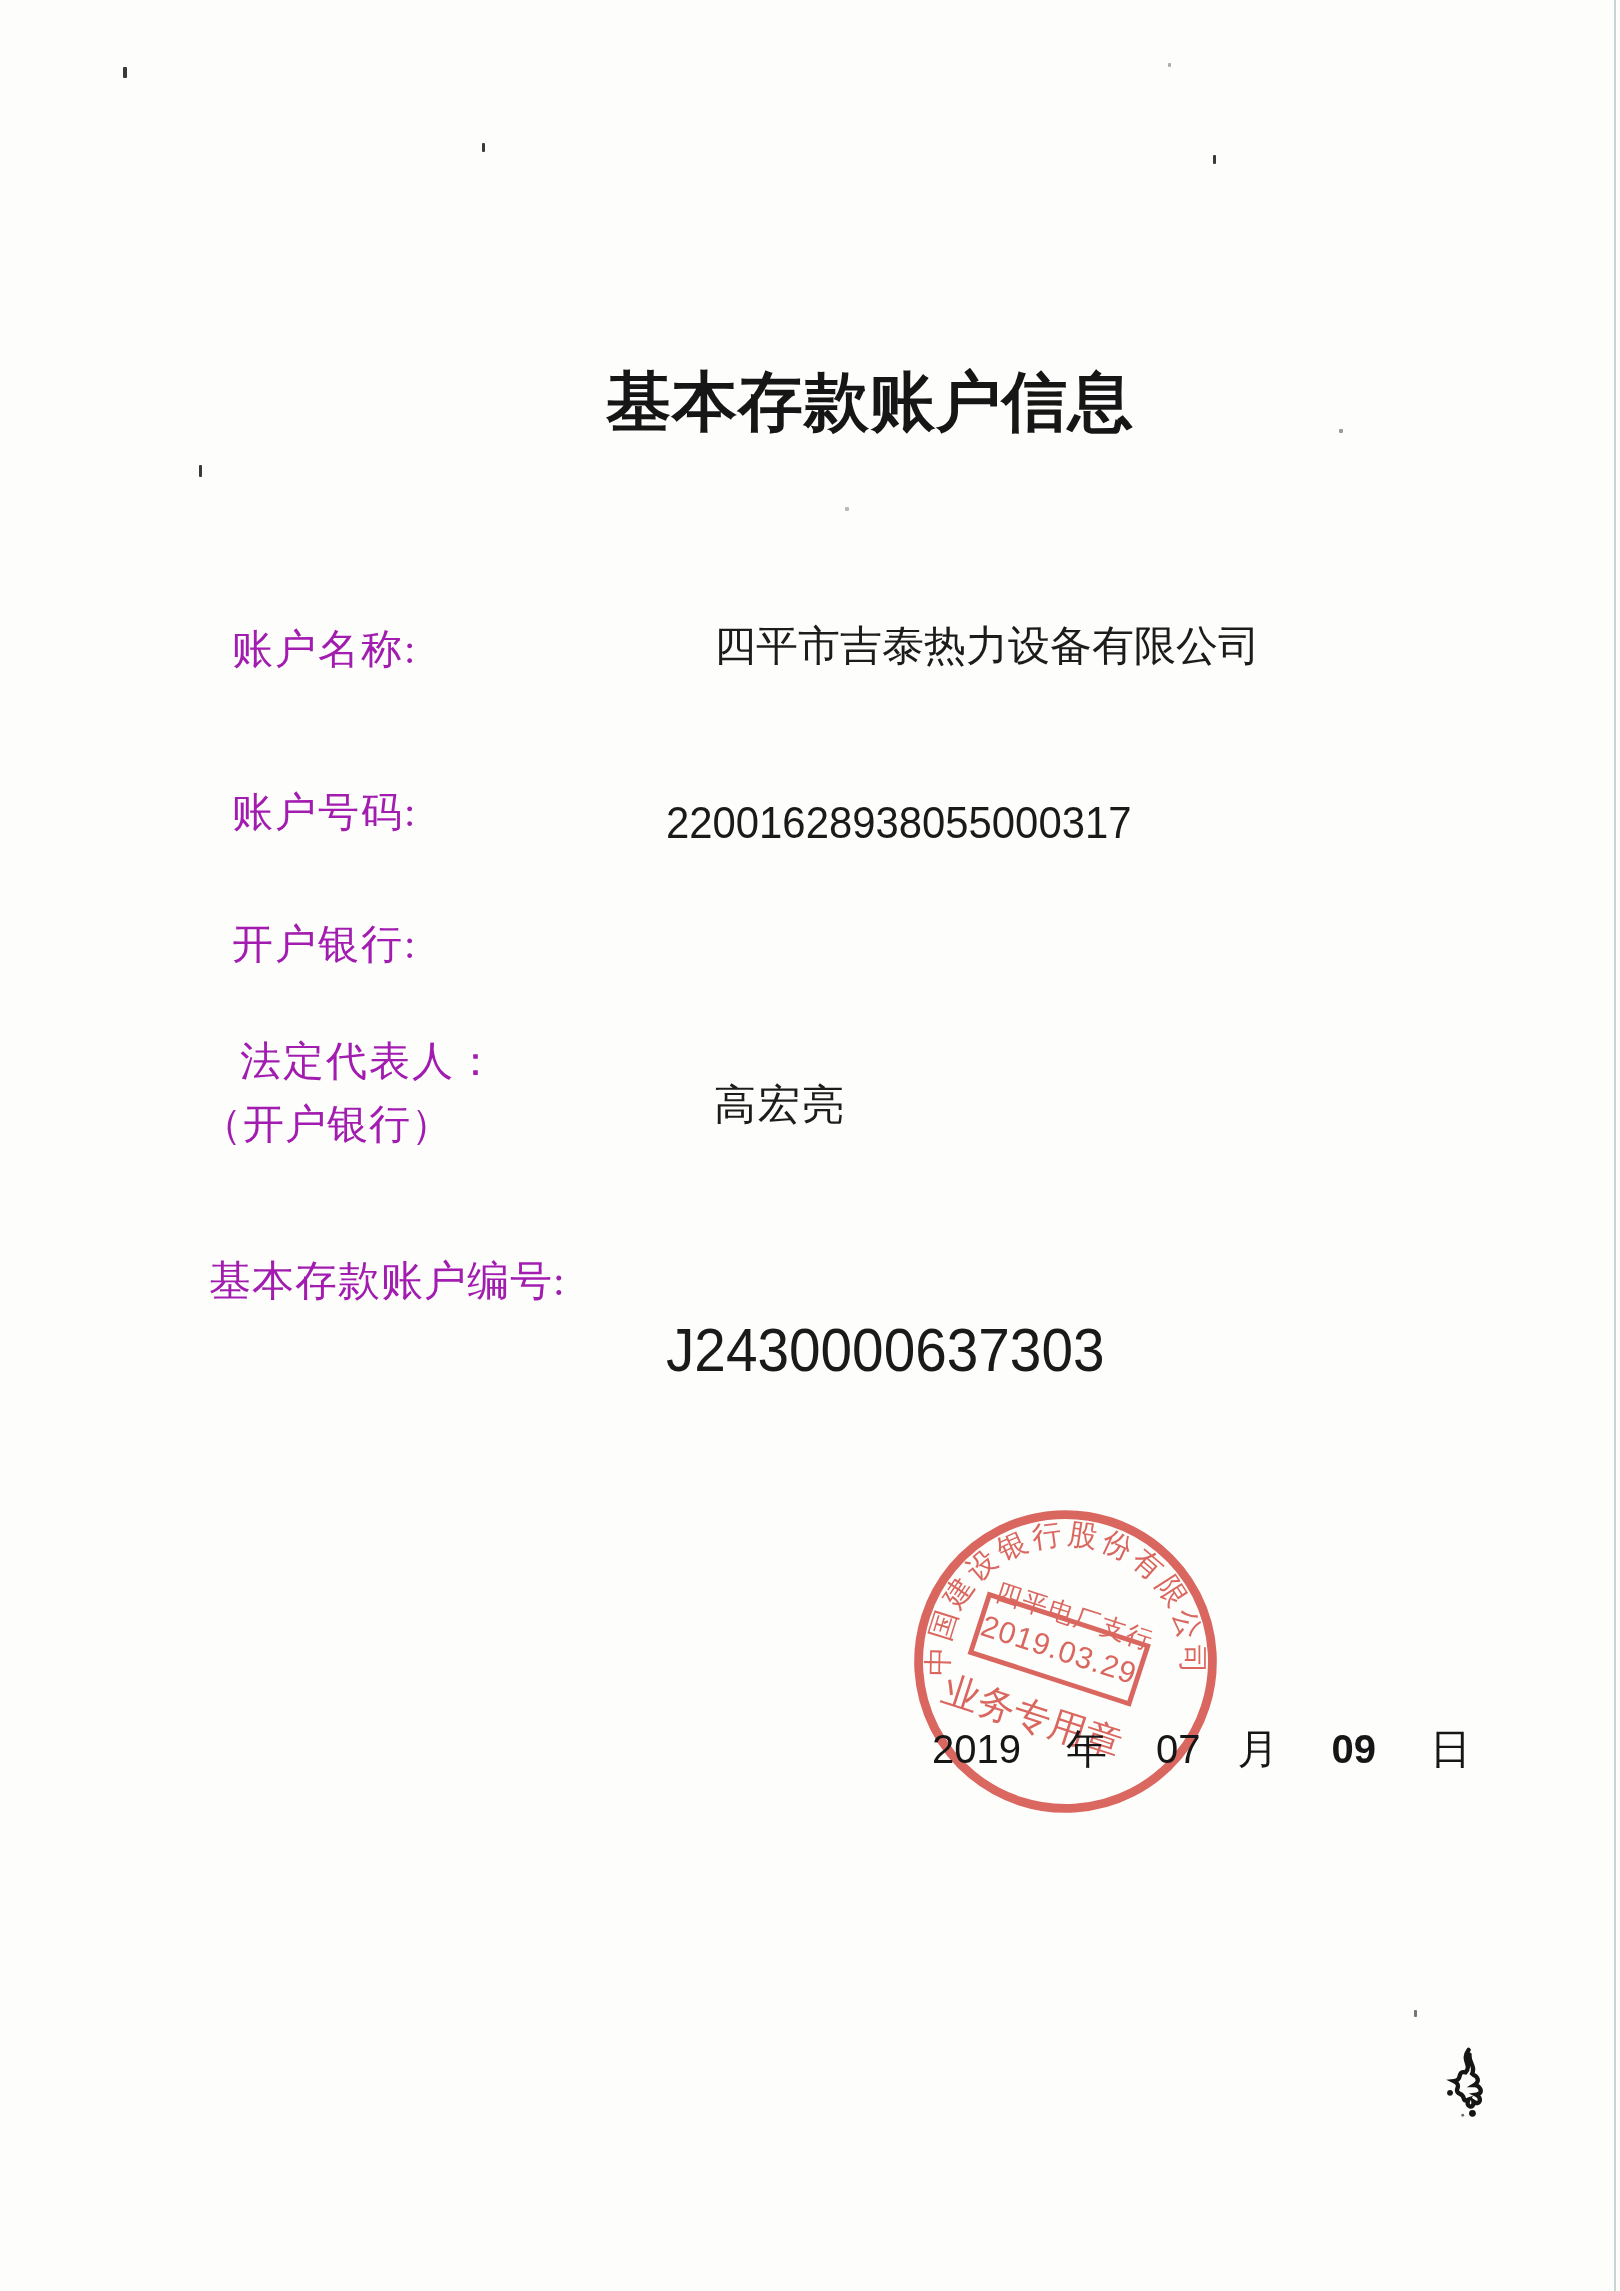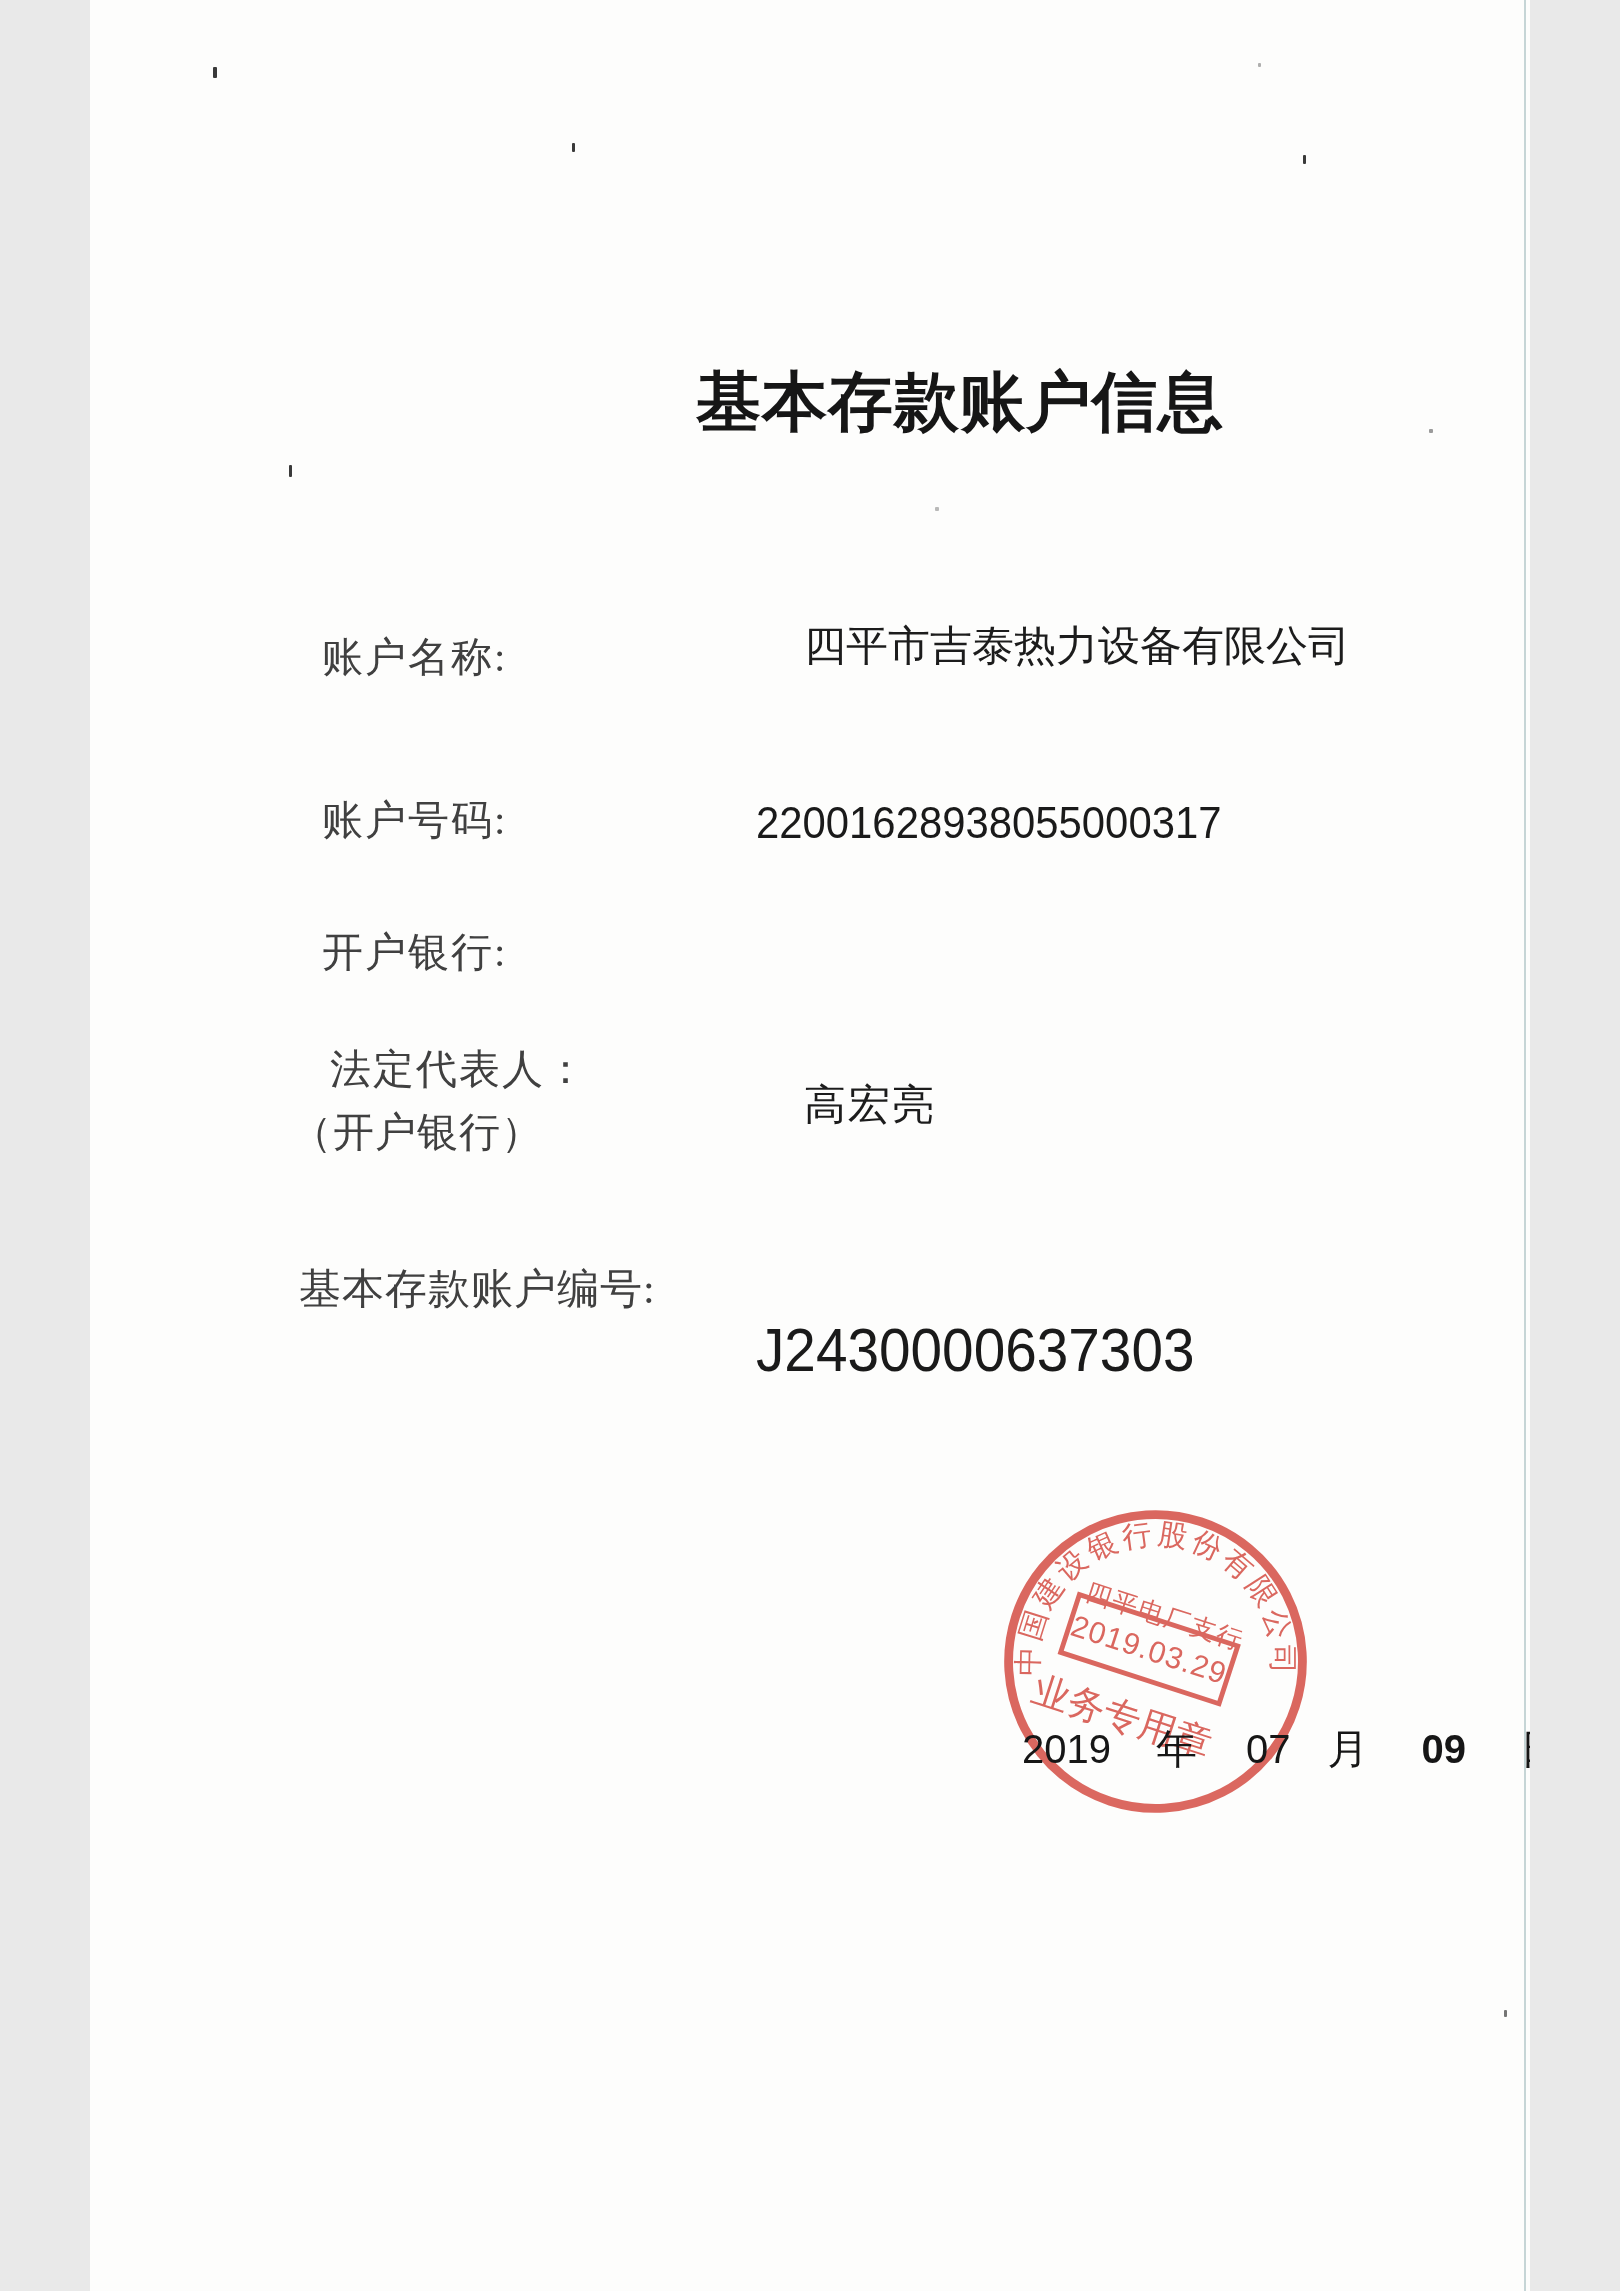--- a/index.html
+++ b/index.html
@@ -1,38 +1,38 @@
 <!DOCTYPE html>
 <html><head>
 <meta charset="utf-8">
 <title>Document</title>
 <style>
   html,body { margin:0; padding:0; background:#e9e9e9; }
   .page {
     position:relative;
-    width:1440px; height:2292px;
+    width:1620px; height:2292px;
     margin:0 auto;
     background:#fdfdfc;
     overflow:hidden;
     font-family:"Liberation Serif","DejaVu Serif",serif;
     color:#1d1d1d;
   }
   .abs { position:absolute; line-height:1; white-space:nowrap; }
   .cjk { font-family:"Liberation Serif","DejaVu Serif",serif; }
   .num {
     font-family:"Liberation Sans","DejaVu Sans",sans-serif;
     display:inline-block;
     transform:scaleX(0.93);
     transform-origin:0 50%;
     color:#1a1a1a;
   }
   .doc-title {
     font-size:65px; font-weight:bold; letter-spacing:1px; color:#161616;
   }
-  .field-label { font-size:41px; letter-spacing:2px; color:#404040;margin-top:8px; }
+  .field-label { font-size:41px; letter-spacing:2px; color:#a21caf; }
   .field-value { font-size:42px; color:#1c1c1c;margin-left:48px; }
   .speck { position:absolute; background:#3a3a3a; border-radius:1px; }
   .edge-line {
     position:absolute; top:0; right:3.9px; width:2px; height:2292px;
     background:rgba(130,165,168,0.45);
   }
   .date-line { font-size:41px; color:#161616; }
   .date-line .tok { display:inline-block; line-height:1; }
   .date-line .dnum { font-family:"Liberation Sans","DejaVu Sans",sans-serif; font-size:40px; }
   .stamp-svg { position:absolute; left:899px; top:1495px; }

